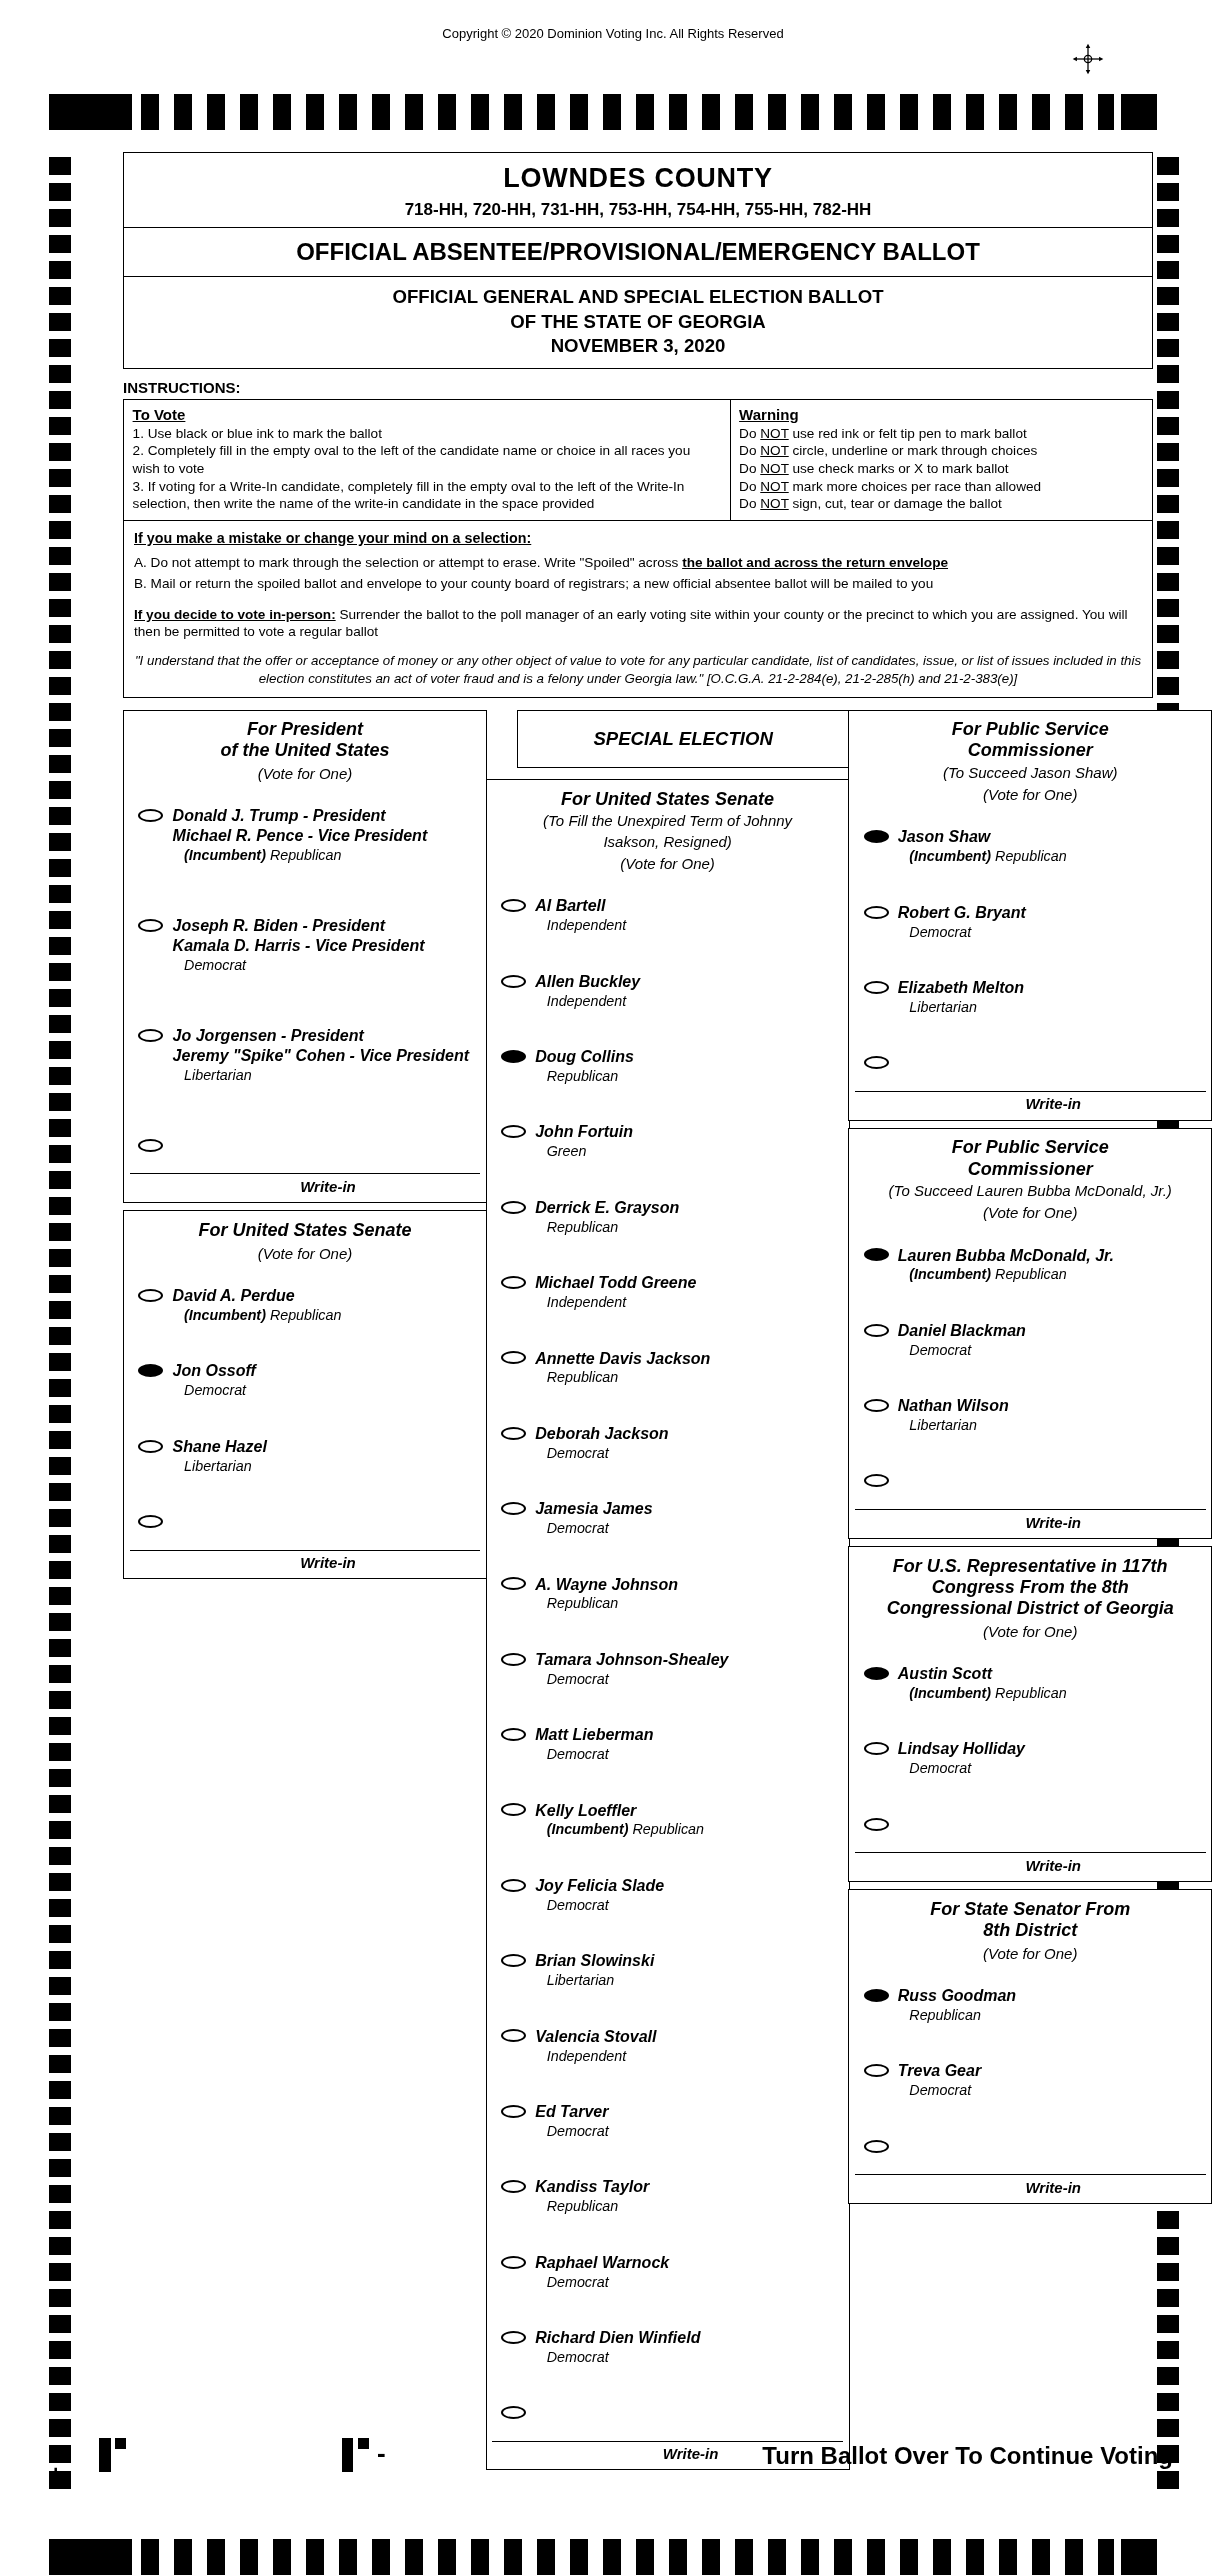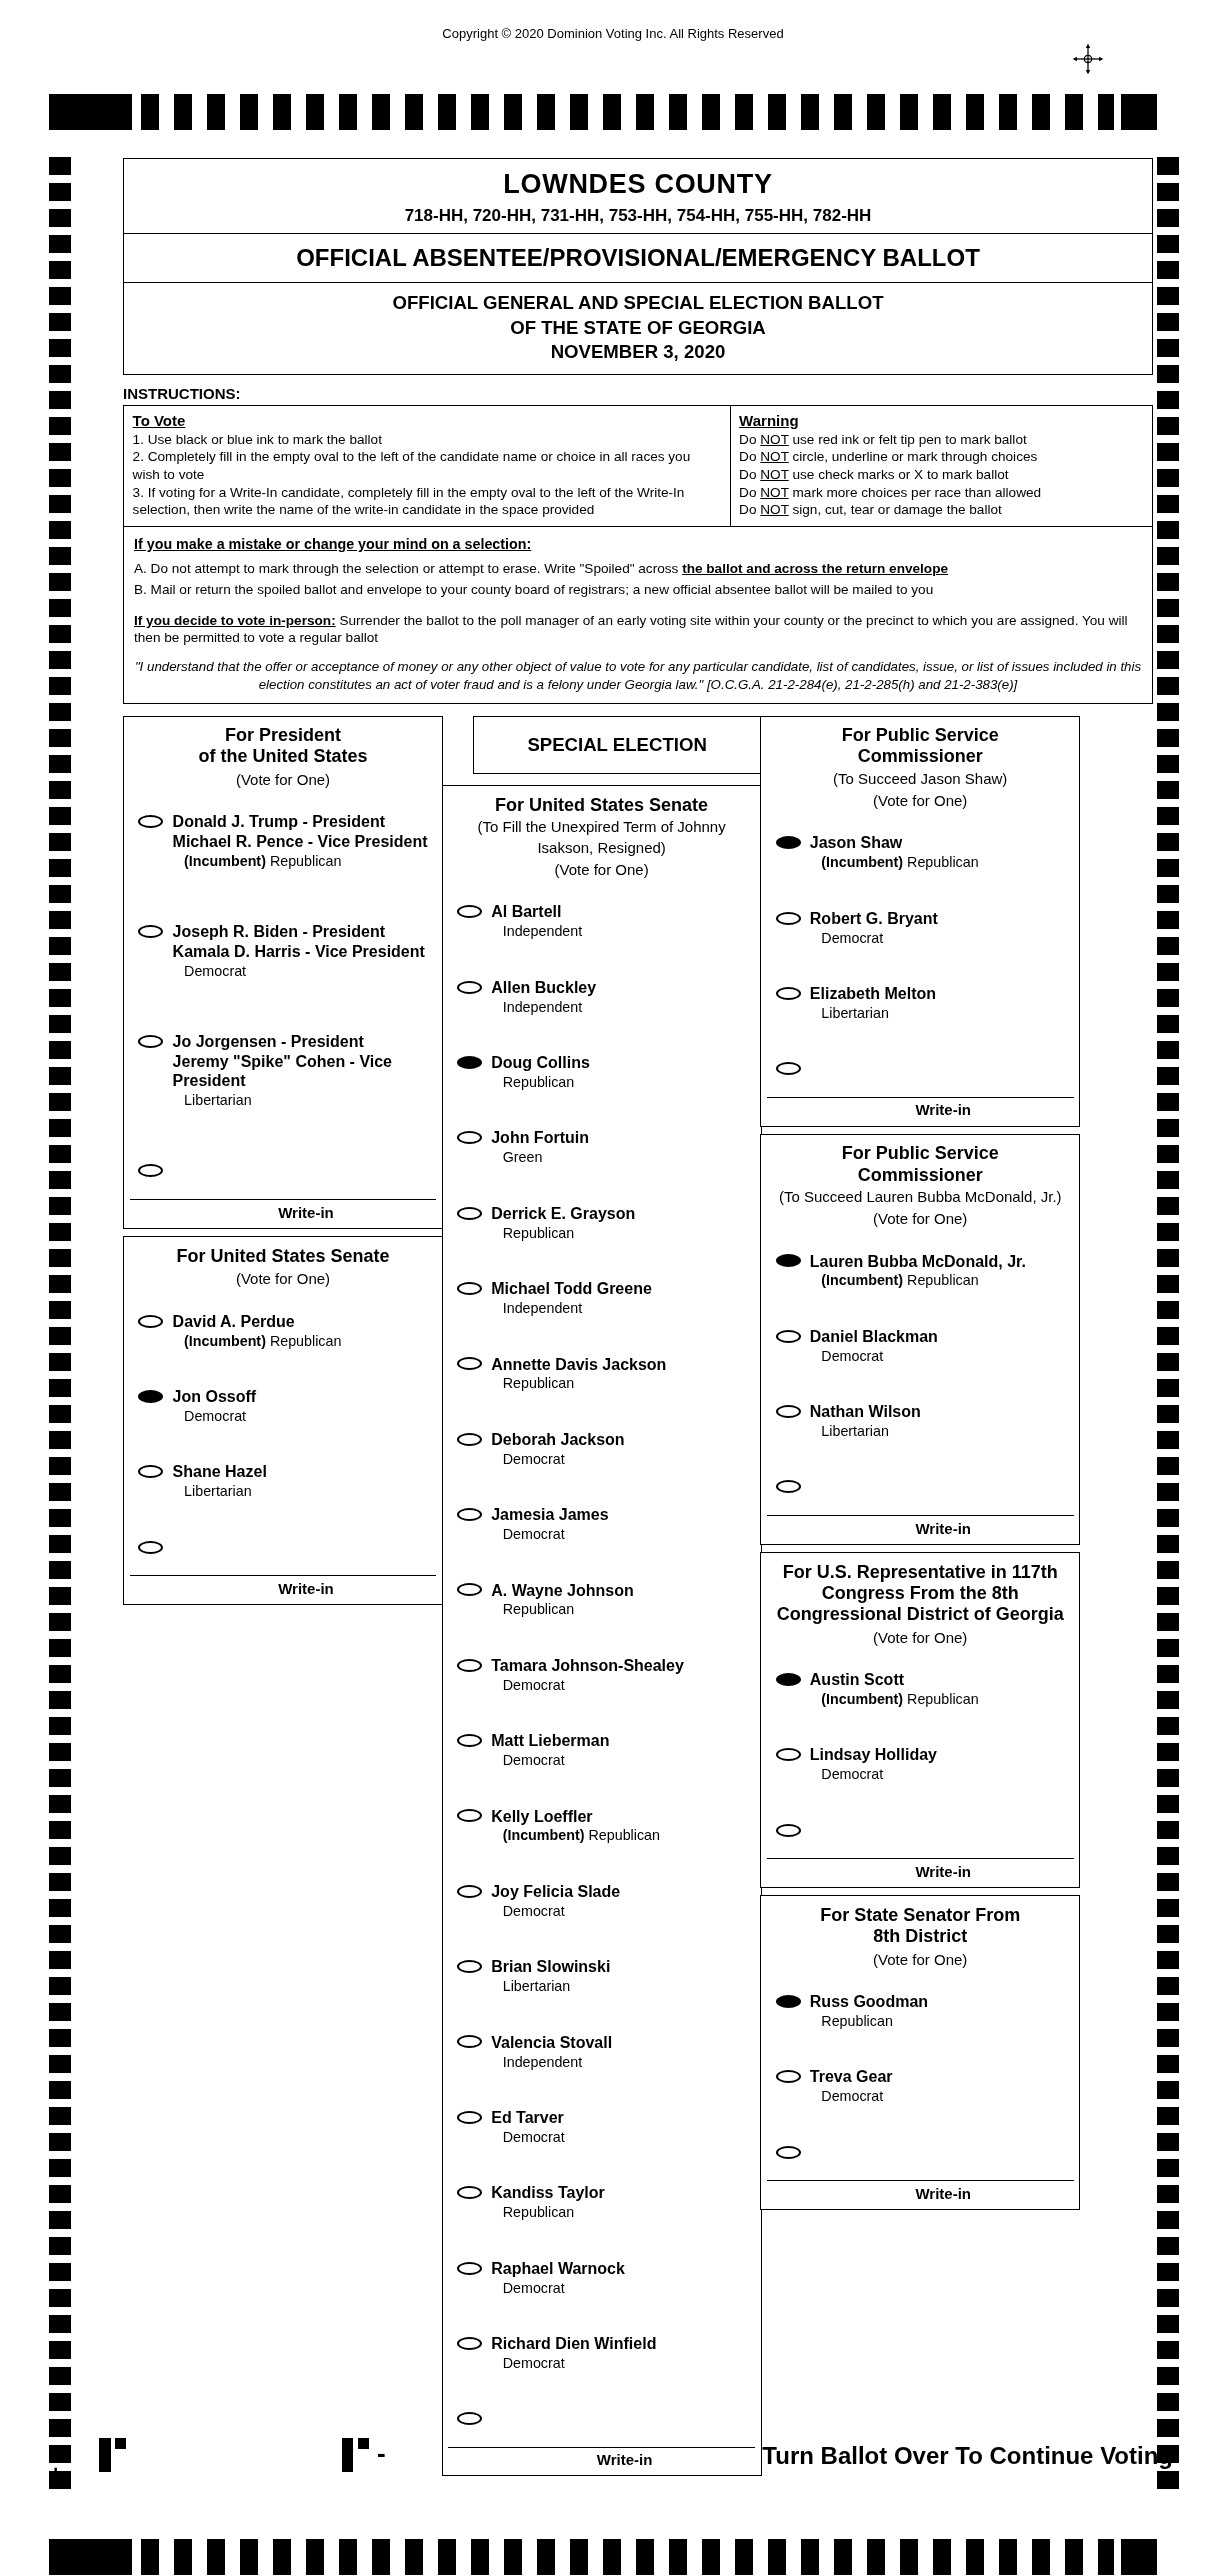--- a/index.html
+++ b/index.html
@@ -20,21 +20,21 @@
   .tblock-left  { position: absolute; left: 0; top: 0; width: 83px; height: 100%; background: #000; }
   .tblock-right { position: absolute; right: 0; top: 0; width: 36px; height: 100%; background: #000; }
   .tstrip { position: absolute; left: 92px; right: 43px; top: 0; height: 100%;
             background: repeating-linear-gradient(90deg, #000 0 18px, transparent 18px 33px); }
   .timing-left, .timing-right { position: absolute; top: 157px; width: 21.5px; height: 2336px;
             background: repeating-linear-gradient(180deg, #000 0 18px, transparent 18px 26px); }
   .timing-left { left: 49px; }
   .timing-right { left: 1157px; }
 
   
-  .content { position: absolute; left: 123px; top: 158px; width: 1030px; }
+  .content { position: absolute; left: 123px; top: 152px; width: 1030px; }
 
   .header-box { border: 1.4px solid #000; text-align: center; }
   .header-top { padding: 10px 0 7.2px; border-bottom: 1.4px solid #000; }
   .county { font-size: 27px; font-weight: bold; letter-spacing: 0.7px; }
   .precincts { font-size: 17px; font-weight: bold; margin-top: 5.7px; }
   .header-mid { padding: 10px 0; border-bottom: 1.4px solid #000; font-size: 24px; font-weight: bold; }
   .header-bottom { padding: 8.6px 0 10px; font-size: 18.6px; font-weight: bold; line-height: 1.3; }
 
   .instructions-label { font-size: 15px; font-weight: bold; margin: 10px 0 2.9px; }
   .instructions-box { border: 1.4px solid #000; }
@@ -47,21 +47,21 @@
   .bu { font-weight: bold; text-decoration: underline; }
   .mistake { padding: 8.6px 10px 10px; }
   .mistake-heading { font-size: 14.3px; margin-bottom: 8.6px; }
   .mstep { margin-bottom: 2.9px; }
   .mstep-b { margin-bottom: 13px; }
   .inperson { margin-bottom: 11.5px; }
   .felony { font-size: 13.3px; font-style: italic; text-align: center; line-height: 1.3; }
 
   
   .ballot { display: flex; align-items: flex-start; margin-top: 11.5px; }
-  .col { width: 320px; flex: 0 0 auto; }
+  .col { width: 364px; flex: 0 0 auto; font-style: italic; }
   .col + .col { margin-left: -1.4px; }
   .special-box { border: 1.4px solid #000; text-align: center; font-size: 18.6px; font-weight: bold;
                  padding: 17px 2.9px; margin-bottom: 11.5px; margin-left: 31px; }
   .contest { border: 1.4px solid #000; margin-bottom: 7.2px; background: #fff; }
   .contest-header { text-align: center; padding: 8.6px 7.2px 10px; }
   .contest-title { font-size: 18px; font-weight: bold; line-height: 1.18; }
   .contest-sub { font-size: 15px; line-height: 1.25; margin-top: 2.1px; }
   .vote-for { font-size: 15px; margin-top: 3.6px; }
   .candidates { padding: 14.3px 5.7px 0 10px; }
   .candidate { display: flex; align-items: flex-start; margin-bottom: 37px; }

